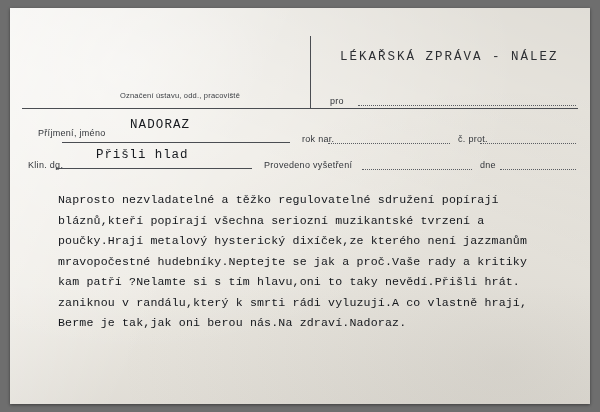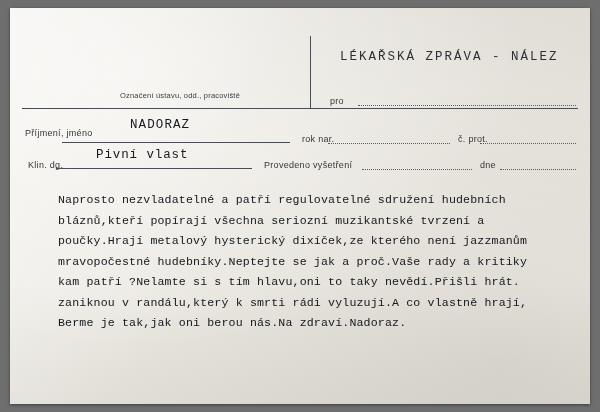--- a/index.html
+++ b/index.html
@@ -74,21 +74,21 @@
   .label-md {
     position: absolute;
     font-size: 9px;
     color: #33363b;
     letter-spacing: 0.3px;
     white-space: nowrap;
     font-family: "Liberation Sans", sans-serif;
   }
   .lbl-ustav { left: 82px; top: 83px; margin-left: 28px; }
   .lbl-pro { left: 320px; top: 88px; }
-  .lbl-prijmeni { left: 15px; top: 120px; }
+  .lbl-prijmeni { left: 28px; top: 120px; }
   .lbl-rok { left: 292px; top: 126px; }
   .lbl-cprot { left: 448px; top: 126px; }
   .lbl-klin { left: 18px; top: 152px; }
   .lbl-provedeno { left: 254px; top: 152px; }
   .lbl-dne { left: 470px; top: 152px; }
 
   .dots {
     position: absolute;
     height: 1px;
     border-bottom: 1px dotted #5a5d62;
@@ -164,30 +164,30 @@
   <div class="typed t-nadoraz">NADORAZ</div>
 
   <div class="label-md lbl-rok">rok nar.</div>
   <div class="dots d2"></div>
 
   <div class="label-md lbl-cprot">č. prot.</div>
   <div class="dots d3"></div>
 
   <div class="label-md lbl-klin">Klin. dg.</div>
   <div class="solid-line s2"></div>
-  <div class="typed t-diag">Pivní vlast</div>
+  <div class="typed t-diag">Přišli hlad</div>
 
   <div class="label-md lbl-provedeno">Provedeno vyšetření</div>
   <div class="dots d4"></div>
 
   <div class="label-md lbl-dne">dne</div>
   <div class="dots d5"></div>
 
   <div class="body-text">
-    <span class="ln">Naprosto nezvladatelné a patří regulovatelné sdružení hudebních</span>
+    <span class="ln">Naprosto nezvladatelné a těžko regulovatelné sdružení popírají</span>
     <span class="ln">bláznů,kteří popírají všechna seriozní  muzikantské tvrzení a</span>
     <span class="ln">poučky.Hrají metalový hysterický dixíček,ze kterého není jazzmanům</span>
     <span class="ln">mravopočestné hudebníky.Neptejte se jak a proč.Vaše rady a kritiky</span>
     <span class="ln">kam patří ?Nelamte si s tím hlavu,oni to taky nevědí.Přišli hrát.</span>
     <span class="ln">zaniknou v randálu,který k smrti rádi vyluzují.A co vlastně hrají,</span>
     <span class="ln">Berme je tak,jak oni berou nás.Na zdraví.Nadoraz.</span>
   </div>
 </div>
 
 </body></html>

